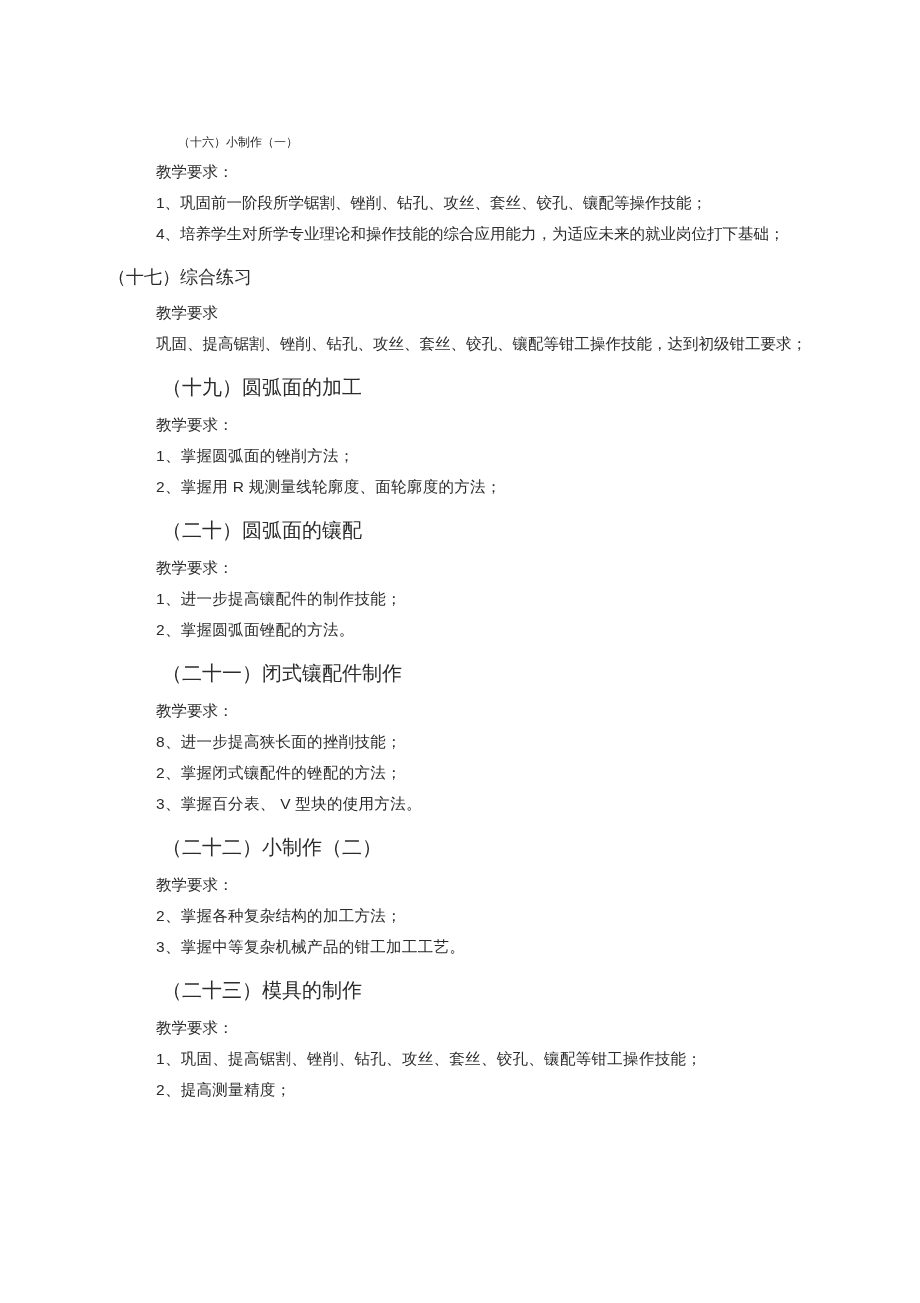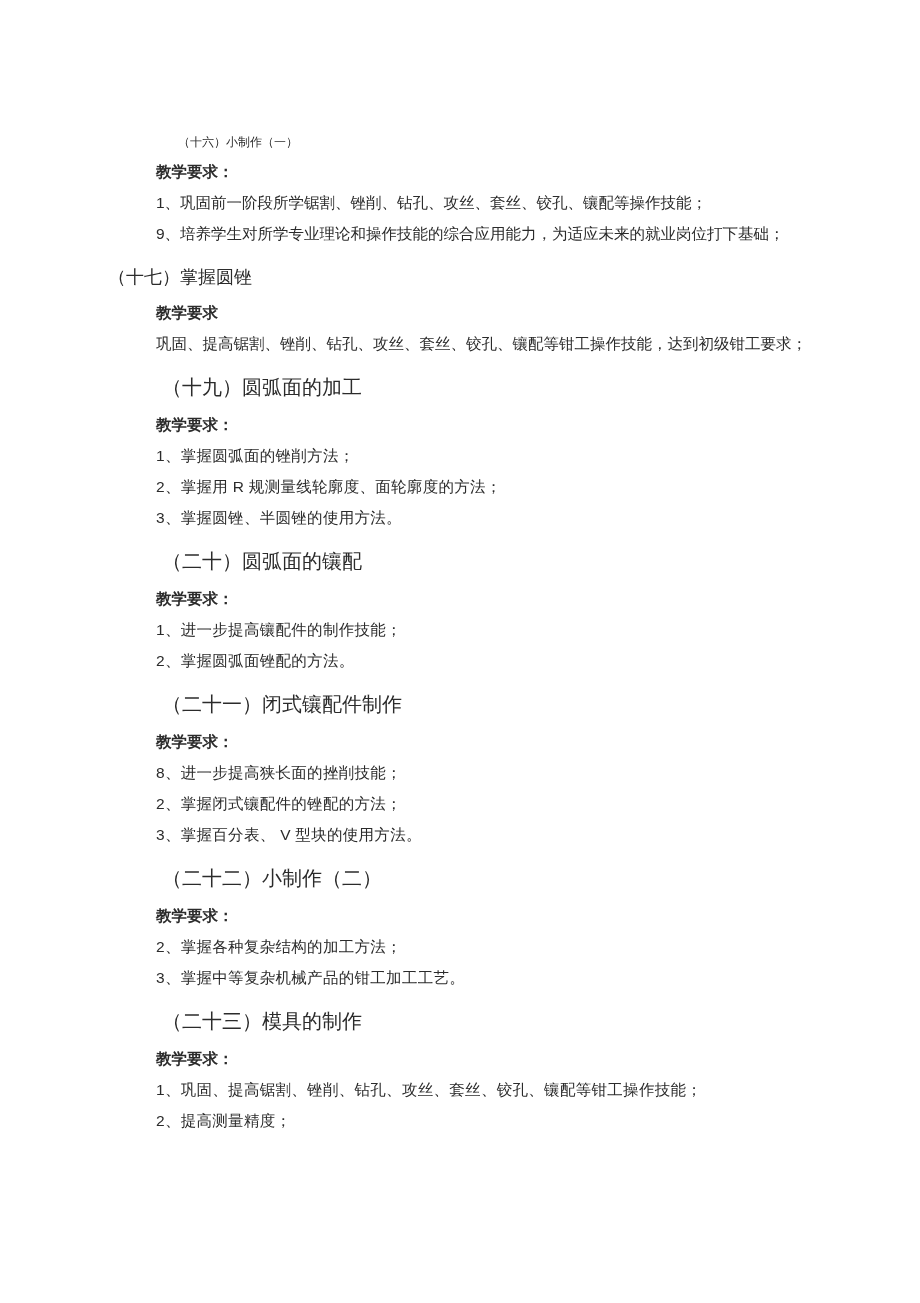--- a/index.html
+++ b/index.html
@@ -30,21 +30,20 @@
   .heading-2 {
     font-size: 20px;
     margin-left: 54px;
     margin-top: 8px;
     margin-bottom: 2px;
   }
   .req-label {
     margin-left: 48px;
     margin-top: 2px;
     margin-bottom: 0;
-    font-weight: bold;
   }
   .body-indent {
     margin-left: 48px;
     text-indent: 0;
     margin-top: 0;
     margin-bottom: 0;
   }
   .body-hang {
     margin-left: 0;
     text-indent: 48px;
@@ -56,31 +55,30 @@
   }
 </style>
 </head>
 <body>
 
 <div class="page">
 
   <p class="heading-1">（十六）小制作（一）</p>
   <p class="req-label">教学要求：</p>
   <p class="body-indent">1、巩固前一阶段所学锯割、锉削、钻孔、攻丝、套丝、铰孔、镶配等操作技能；</p>
-  <p class="body-hang">9、培养学生对所学专业理论和操作技能的综合应用能力，为适应未来的就业岗位打下基础；</p>
+  <p class="body-hang">4、培养学生对所学专业理论和操作技能的综合应用能力，为适应未来的就业岗位打下基础；</p>
 
-  <p class="heading-1b">（十七）掌握圆锉</p>
+  <p class="heading-1b">（十七）综合练习</p>
   <p class="req-label">教学要求</p>
   <p class="body-hang">巩固、提高锯割、锉削、钻孔、攻丝、套丝、铰孔、镶配等钳工操作技能，达到初级钳工要求；</p>
 
   <p class="heading-2">（十九）圆弧面的加工</p>
   <p class="req-label">教学要求：</p>
   <p class="body-indent spaced">1、掌握圆弧面的锉削方法；</p>
   <p class="body-indent spaced">2、掌握用   R 规测量线轮廓度、面轮廓度的方法；</p>
-  <p class="body-indent spaced">3、掌握圆锉、半圆锉的使用方法。</p>
 
   <p class="heading-2">（二十）圆弧面的镶配</p>
   <p class="req-label">教学要求：</p>
   <p class="body-indent spaced">1、进一步提高镶配件的制作技能；</p>
   <p class="body-indent spaced">2、掌握圆弧面锉配的方法。</p>
 
   <p class="heading-2">（二十一）闭式镶配件制作</p>
   <p class="req-label">教学要求：</p>
   <p class="body-indent spaced">8、进一步提高狭长面的挫削技能；</p>
   <p class="body-indent spaced">2、掌握闭式镶配件的锉配的方法；</p>

